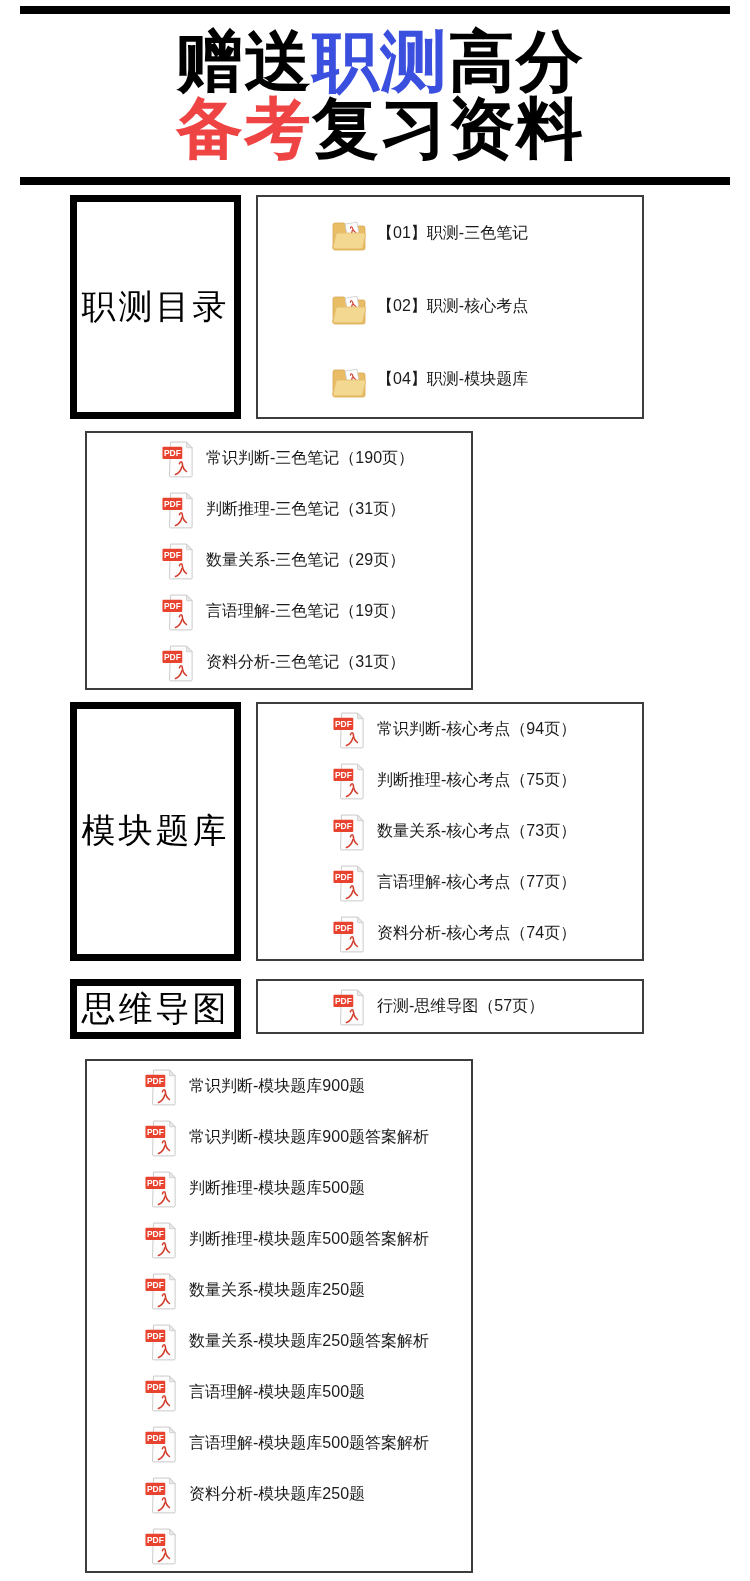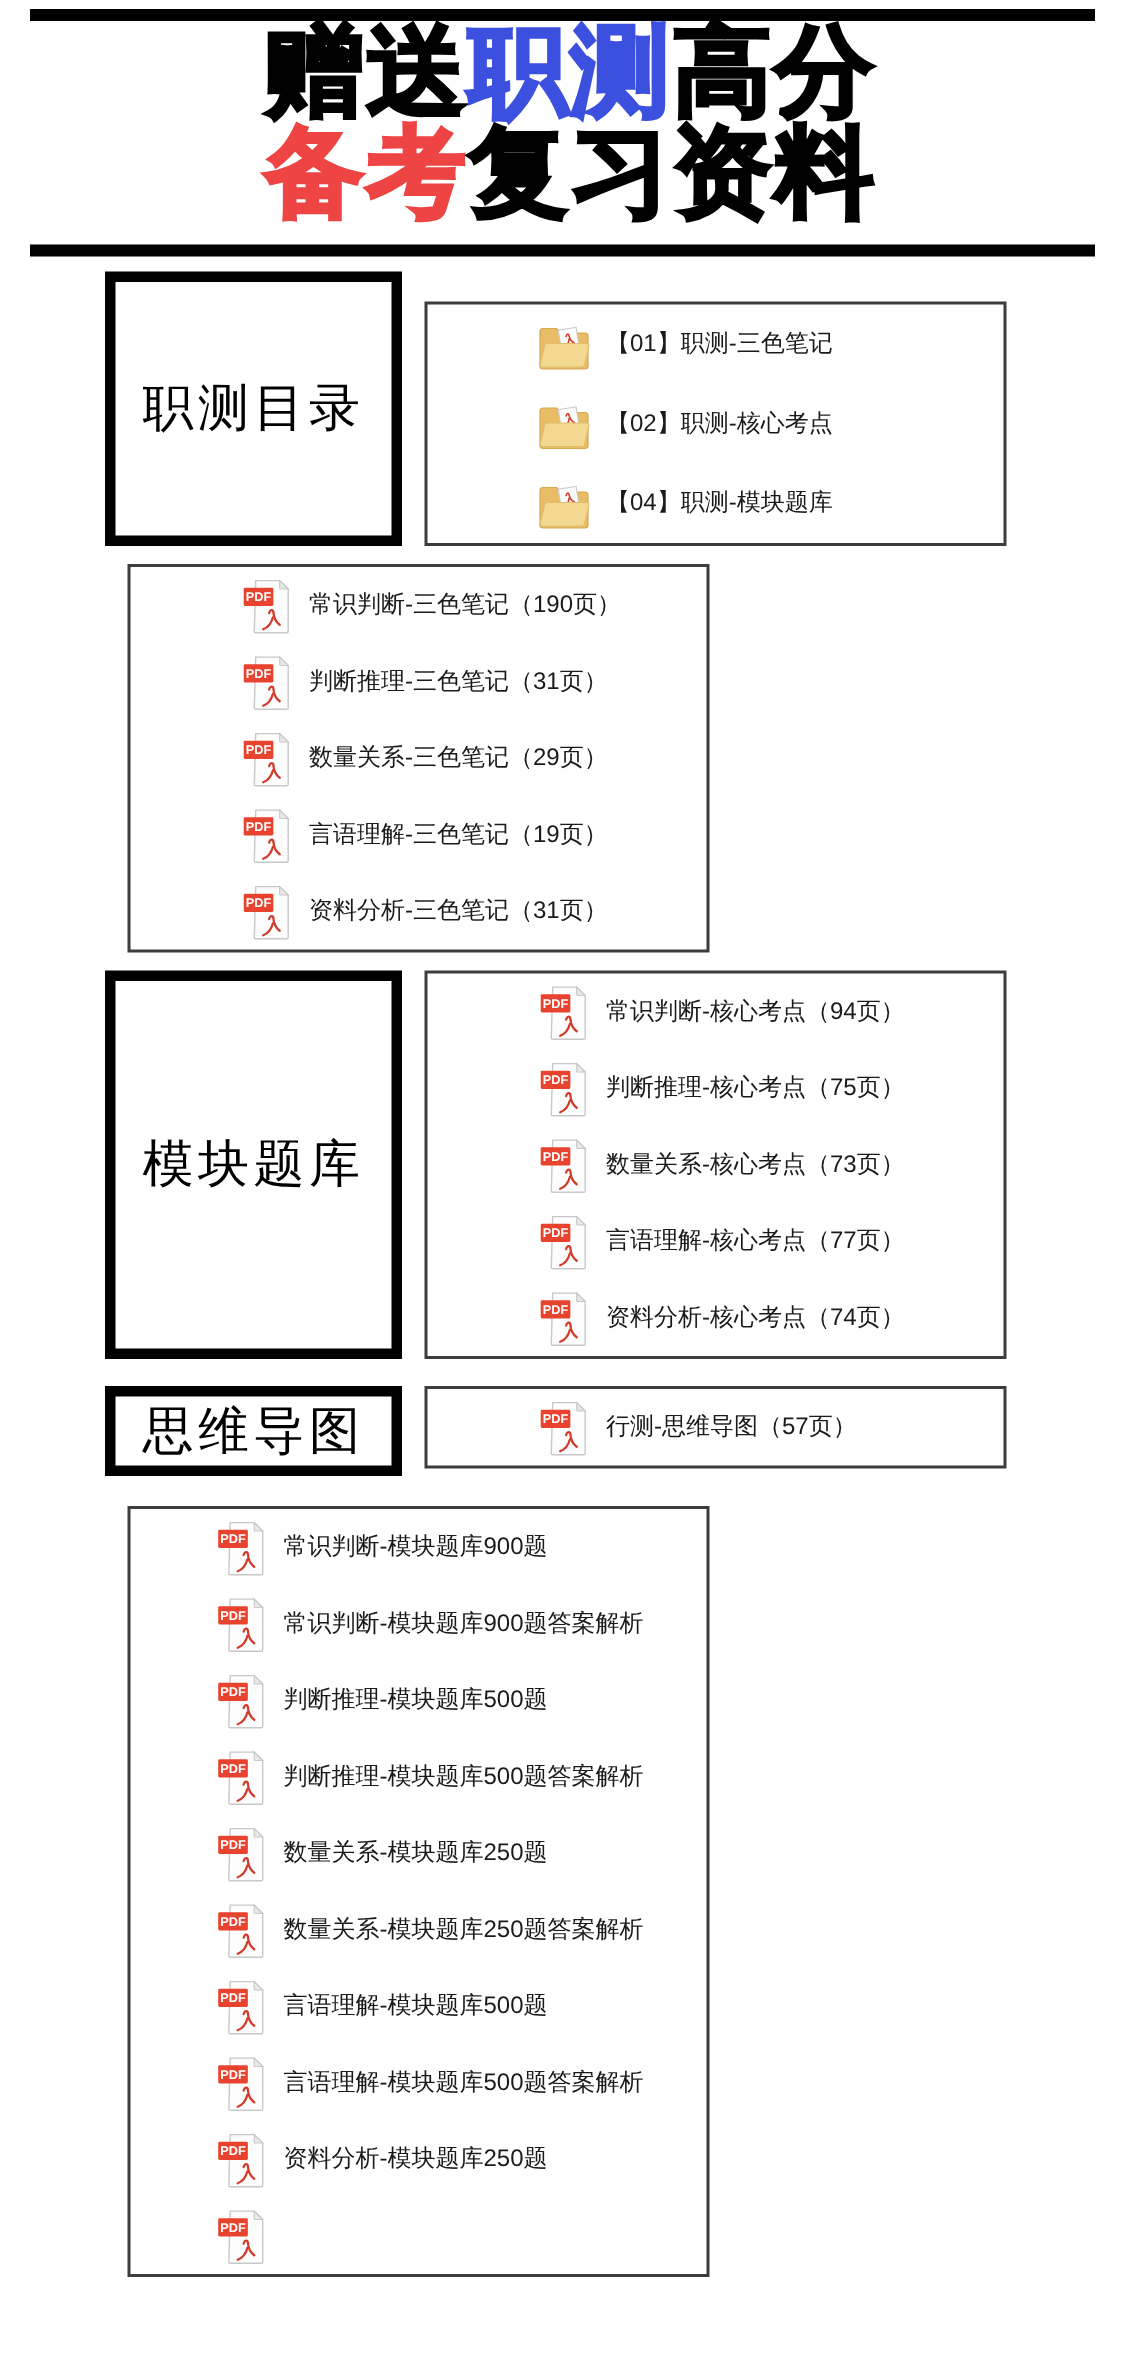--- a/index.html
+++ b/index.html
@@ -1,31 +1,31 @@
 <!DOCTYPE html>
 <html><head>
 <meta charset="utf-8">
 <style>
   html,body{margin:0;padding:0;background:#ffffff;}
   body{width:750px;height:1581px;position:relative;font-family:"Liberation Sans","DejaVu Sans",sans-serif;overflow:hidden;}
 
   .top-bar{margin:6px 0 0 20px;width:710px;height:8px;background:#000;}
-  .header{text-align:center;line-height:1.02;
-          font-weight:700;font-size:66px;letter-spacing:2px;color:#000;padding-left:11px;
+  .header{margin-top:14px;text-align:center;line-height:1.02;
+          font-weight:400;font-size:66px;letter-spacing:2px;color:#000;padding-left:11px;
           -webkit-text-stroke:2.5px currentColor;}
   .header .hline{white-space:nowrap;}
   .divider{margin:14px 0 0 20px;width:710px;height:8px;background:#000;}
 
   #sections{margin-left:70px;}
   .section{display:flex;align-items:stretch;margin-top:12px;}
   .section:nth-child(1){margin-top:10px;}
   .section:nth-child(4){margin-top:18px;}
   .section:nth-child(5){margin-top:20px;}
 
-  .label-box{box-sizing:border-box;width:198px;border:7px solid #000;background:#fff;
+  .label-box{box-sizing:border-box;width:171px;border:7px solid #000;background:#fff;
              display:flex;align-items:center;justify-content:center;flex:none;}
   .label-box .label{font-family:"Liberation Serif","DejaVu Serif",serif;
              font-size:34px;color:#000;letter-spacing:3px;white-space:nowrap;}
 
   .list-box{box-sizing:border-box;width:388px;margin-left:15px;border:2px solid #3d3d3d;
             background:#fff;display:flex;flex-direction:column;justify-content:space-around;
             padding-left:73px;flex:none;}
   .list-box.tight{padding-left:56px;}
 
   .file-item{height:51px;display:flex;align-items:center;}
@@ -42,21 +42,21 @@
   <div class="hline"><span class="hl-red" style="color: #ef4444;">备考</span><span>复习资料</span></div>
 </div>
 
 <div class="divider"></div>
 
 <div id="sections">
     <div class="section">
       <div class="label-box">
         <span class="label">职测目录</span>
       </div>
-      <div class="list-box" style="height: 163px; margin-top: 20px;">
+      <div class="list-box" style="height: 224px;">
         <div class="file-item">
           <span class="icon-wrap">
             <svg width="36" height="36" viewBox="0 0 36 36">
     <path d="M2 8 a2 2 0 0 1 2 -2 h9 l3 3 h16 a2 2 0 0 1 2 2 v20 a2 2 0 0 1 -2 2 h-28 a2 2 0 0 1 -2 -2 z" fill="#e9bc66" stroke="#d8a74f" stroke-width="0.8"></path>
     <g transform="rotate(-9 22 18)">
       <rect x="16" y="6" width="12" height="18" fill="#ffffff" stroke="#cccccc" stroke-width="0.8"></rect>
       <path d="M20.5 11 c0.5 -1.8 1.9 -1.8 2 -0.1 c0.1 2 1.2 4.2 2.8 5.3" fill="none" stroke="#d23b2a" stroke-width="1.1" stroke-linecap="round"></path>
       <path d="M22.2 13 c-0.7 2.7 -2.5 4.7 -4.4 5.4" fill="none" stroke="#d23b2a" stroke-width="1.1" stroke-linecap="round"></path>
     </g>
     <path d="M1.8 31.4 L5 17.5 a2 2 0 0 1 1.95 -1.5 h26.3 a1.4 1.4 0 0 1 1.35 1.75 l-2.9 12.5 a2 2 0 0 1 -1.95 1.55 h-26 a2 2 0 0 1 -1.95 -2.4 z" fill="#f3d892" stroke="#e3bd6b" stroke-width="0.8"></path>

